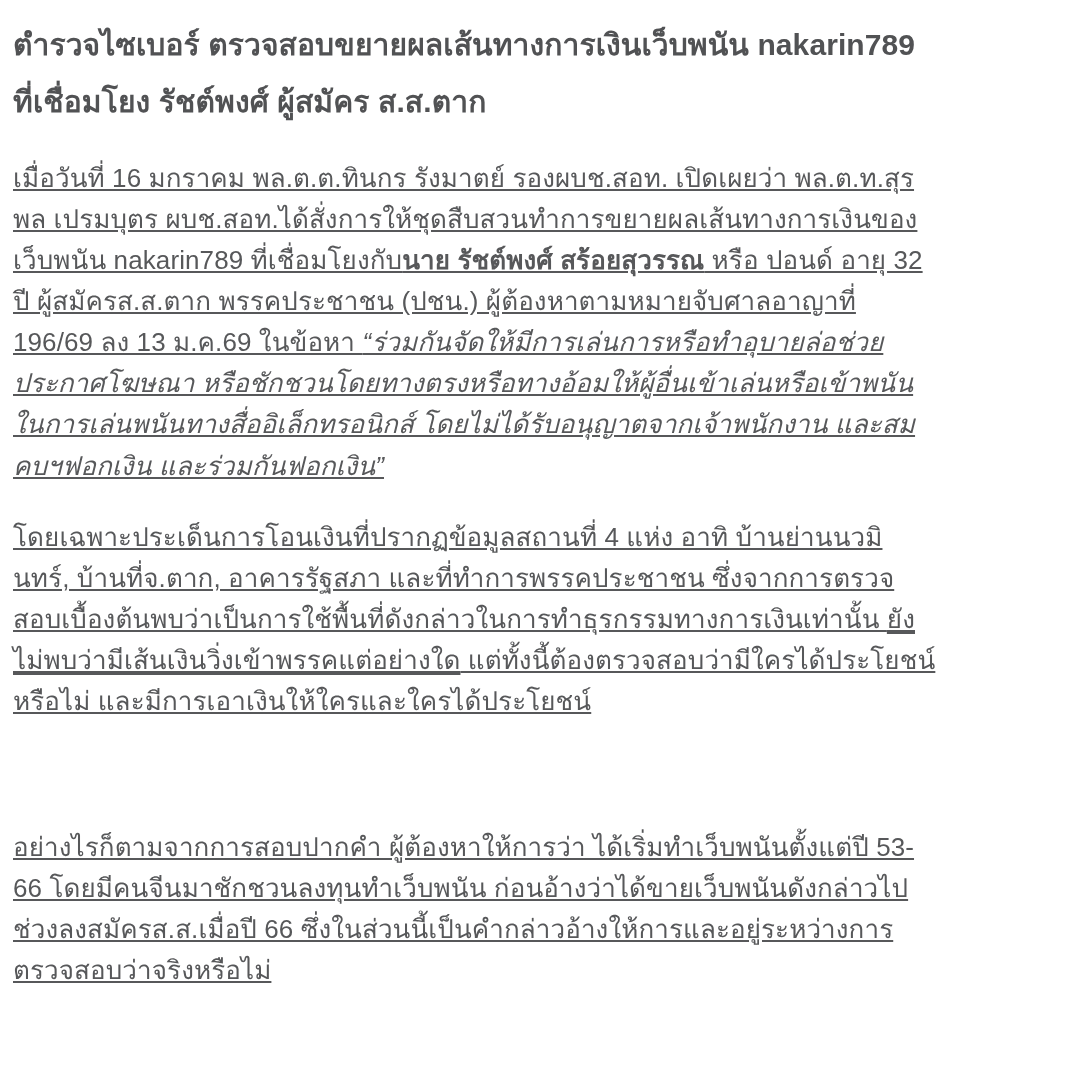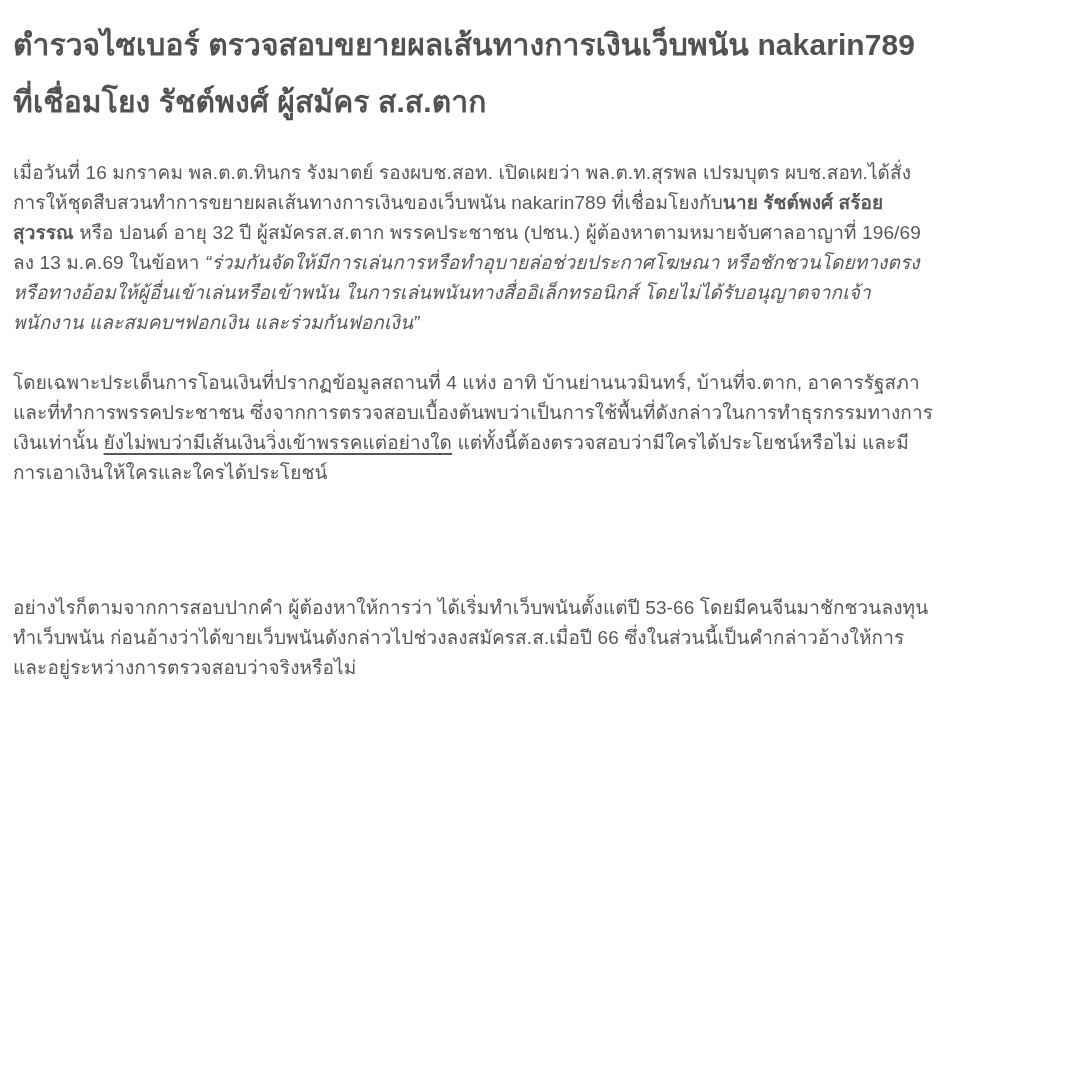--- a/index.html
+++ b/index.html
@@ -23,24 +23,25 @@
   .article-title {
     margin: 0 0 28px 0;
     font-size: 30px;
     font-weight: 700;
     line-height: 1.9;
     color: #515254;
     letter-spacing: 0.1px;
   }
   .para {
     margin: 0 0 30px 0;
-    font-size: 19px;
+    font-size: 26px;
     font-weight: 400;
     line-height: 1.58;
     letter-spacing: 0.1px;
+    text-decoration: underline;
   }
   .para.spacer {
     min-height: 45px;
   }
   .para span.b { font-weight: 700; }
   .para span.i { font-style: italic; }
   .para span.u {
     text-decoration: underline;
     text-underline-offset: 4px;
     text-decoration-thickness: 1.5px;

